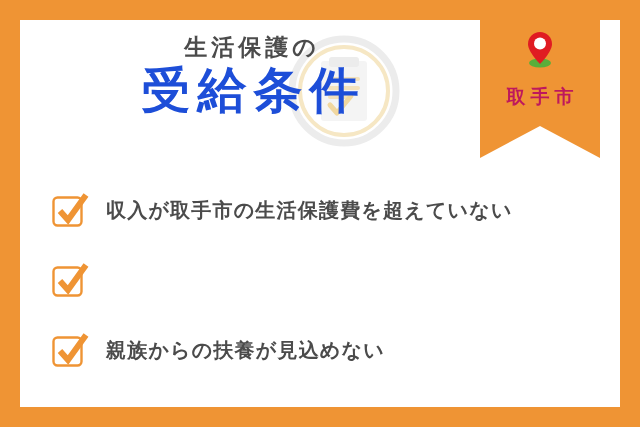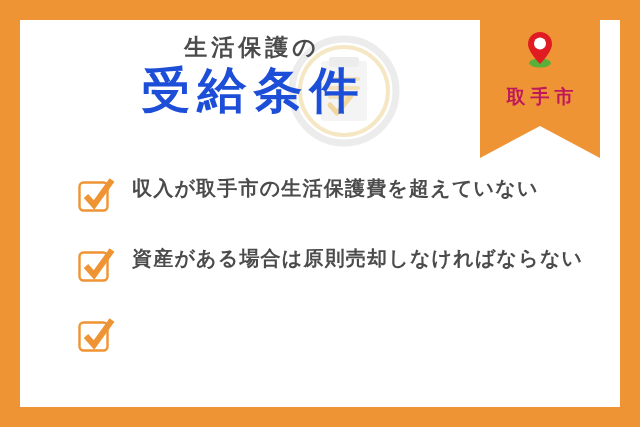--- a/index.html
+++ b/index.html
@@ -113,24 +113,24 @@
 
   
   #checklist {
     position: absolute;
     left: 0;
     top: 155px;
     width: 600px;
   }
   .check-row {
     display: flex;
+    align-items: center;
     height: 70px;
-    padding-left: 8px;
+    padding-left: 30px;
     box-sizing: border-box;
-    margin-left: 48px;
   }
   .check-box-icon {
     flex: 0 0 auto;
     width: 40px;
     height: 40px;
     margin-right: 16px;
   }
   .check-text {
     font-size: 20px;
     font-weight: bold;
@@ -187,25 +187,25 @@
           <path d="M10 21 L18 30 L36 5" fill="none" stroke="#ef9434" stroke-width="6" stroke-linecap="butt" stroke-linejoin="miter"></path>
         </svg>
         <span class="check-text">収入が取手市の生活保護費を超えていない</span>
       </div>
 
       <div class="check-row">
         <svg class="check-box-icon" viewBox="0 0 40 40">
           <rect x="3.5" y="7.5" width="28" height="28" rx="4" fill="none" stroke="#ef9434" stroke-width="2.4"></rect>
           <path d="M10 21 L18 30 L36 5" fill="none" stroke="#ef9434" stroke-width="6" stroke-linecap="butt" stroke-linejoin="miter"></path>
         </svg>
-        <span class="check-text">資産がある場合は原則売却しなければならない</span>
       </div>
 
       <div class="check-row">
         <svg class="check-box-icon" viewBox="0 0 40 40">
           <rect x="3.5" y="7.5" width="28" height="28" rx="4" fill="none" stroke="#ef9434" stroke-width="2.4"></rect>
           <path d="M10 21 L18 30 L36 5" fill="none" stroke="#ef9434" stroke-width="6" stroke-linecap="butt" stroke-linejoin="miter"></path>
         </svg>
+        <span class="check-text">親族からの扶養が見込めない</span>
       </div>
 
     </div>
   </div>
 </div>
 
 </body></html>

